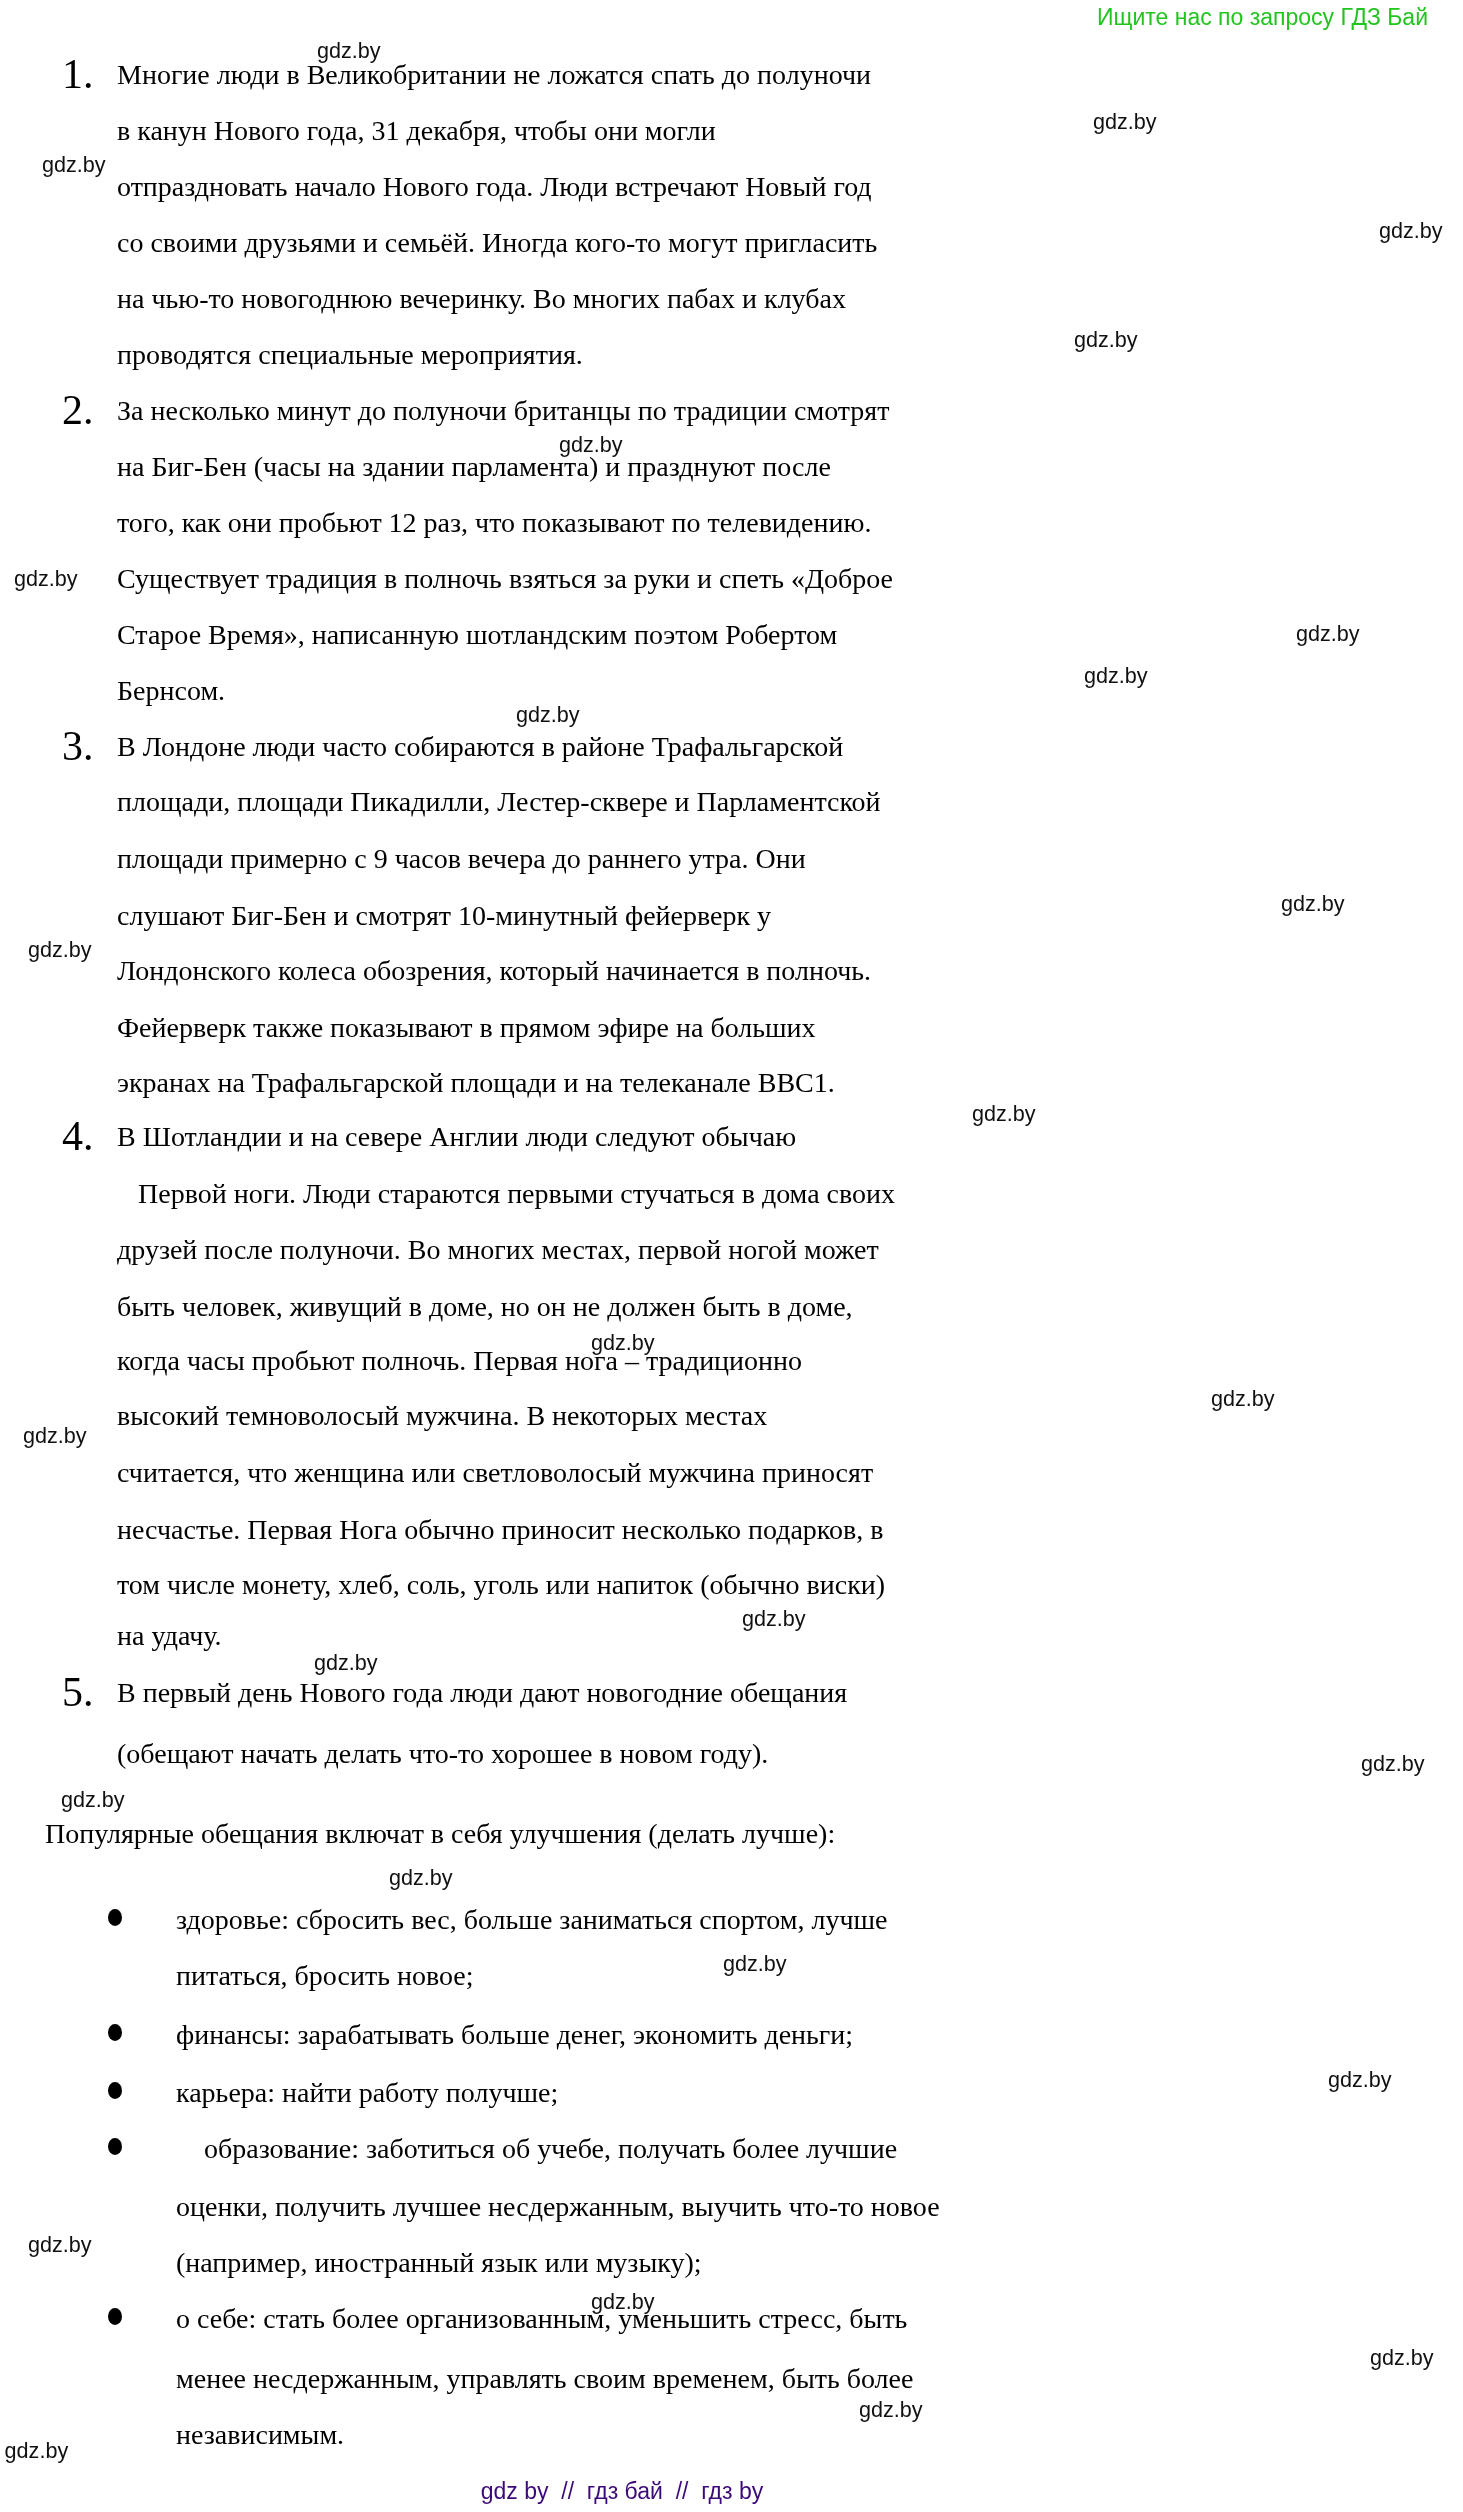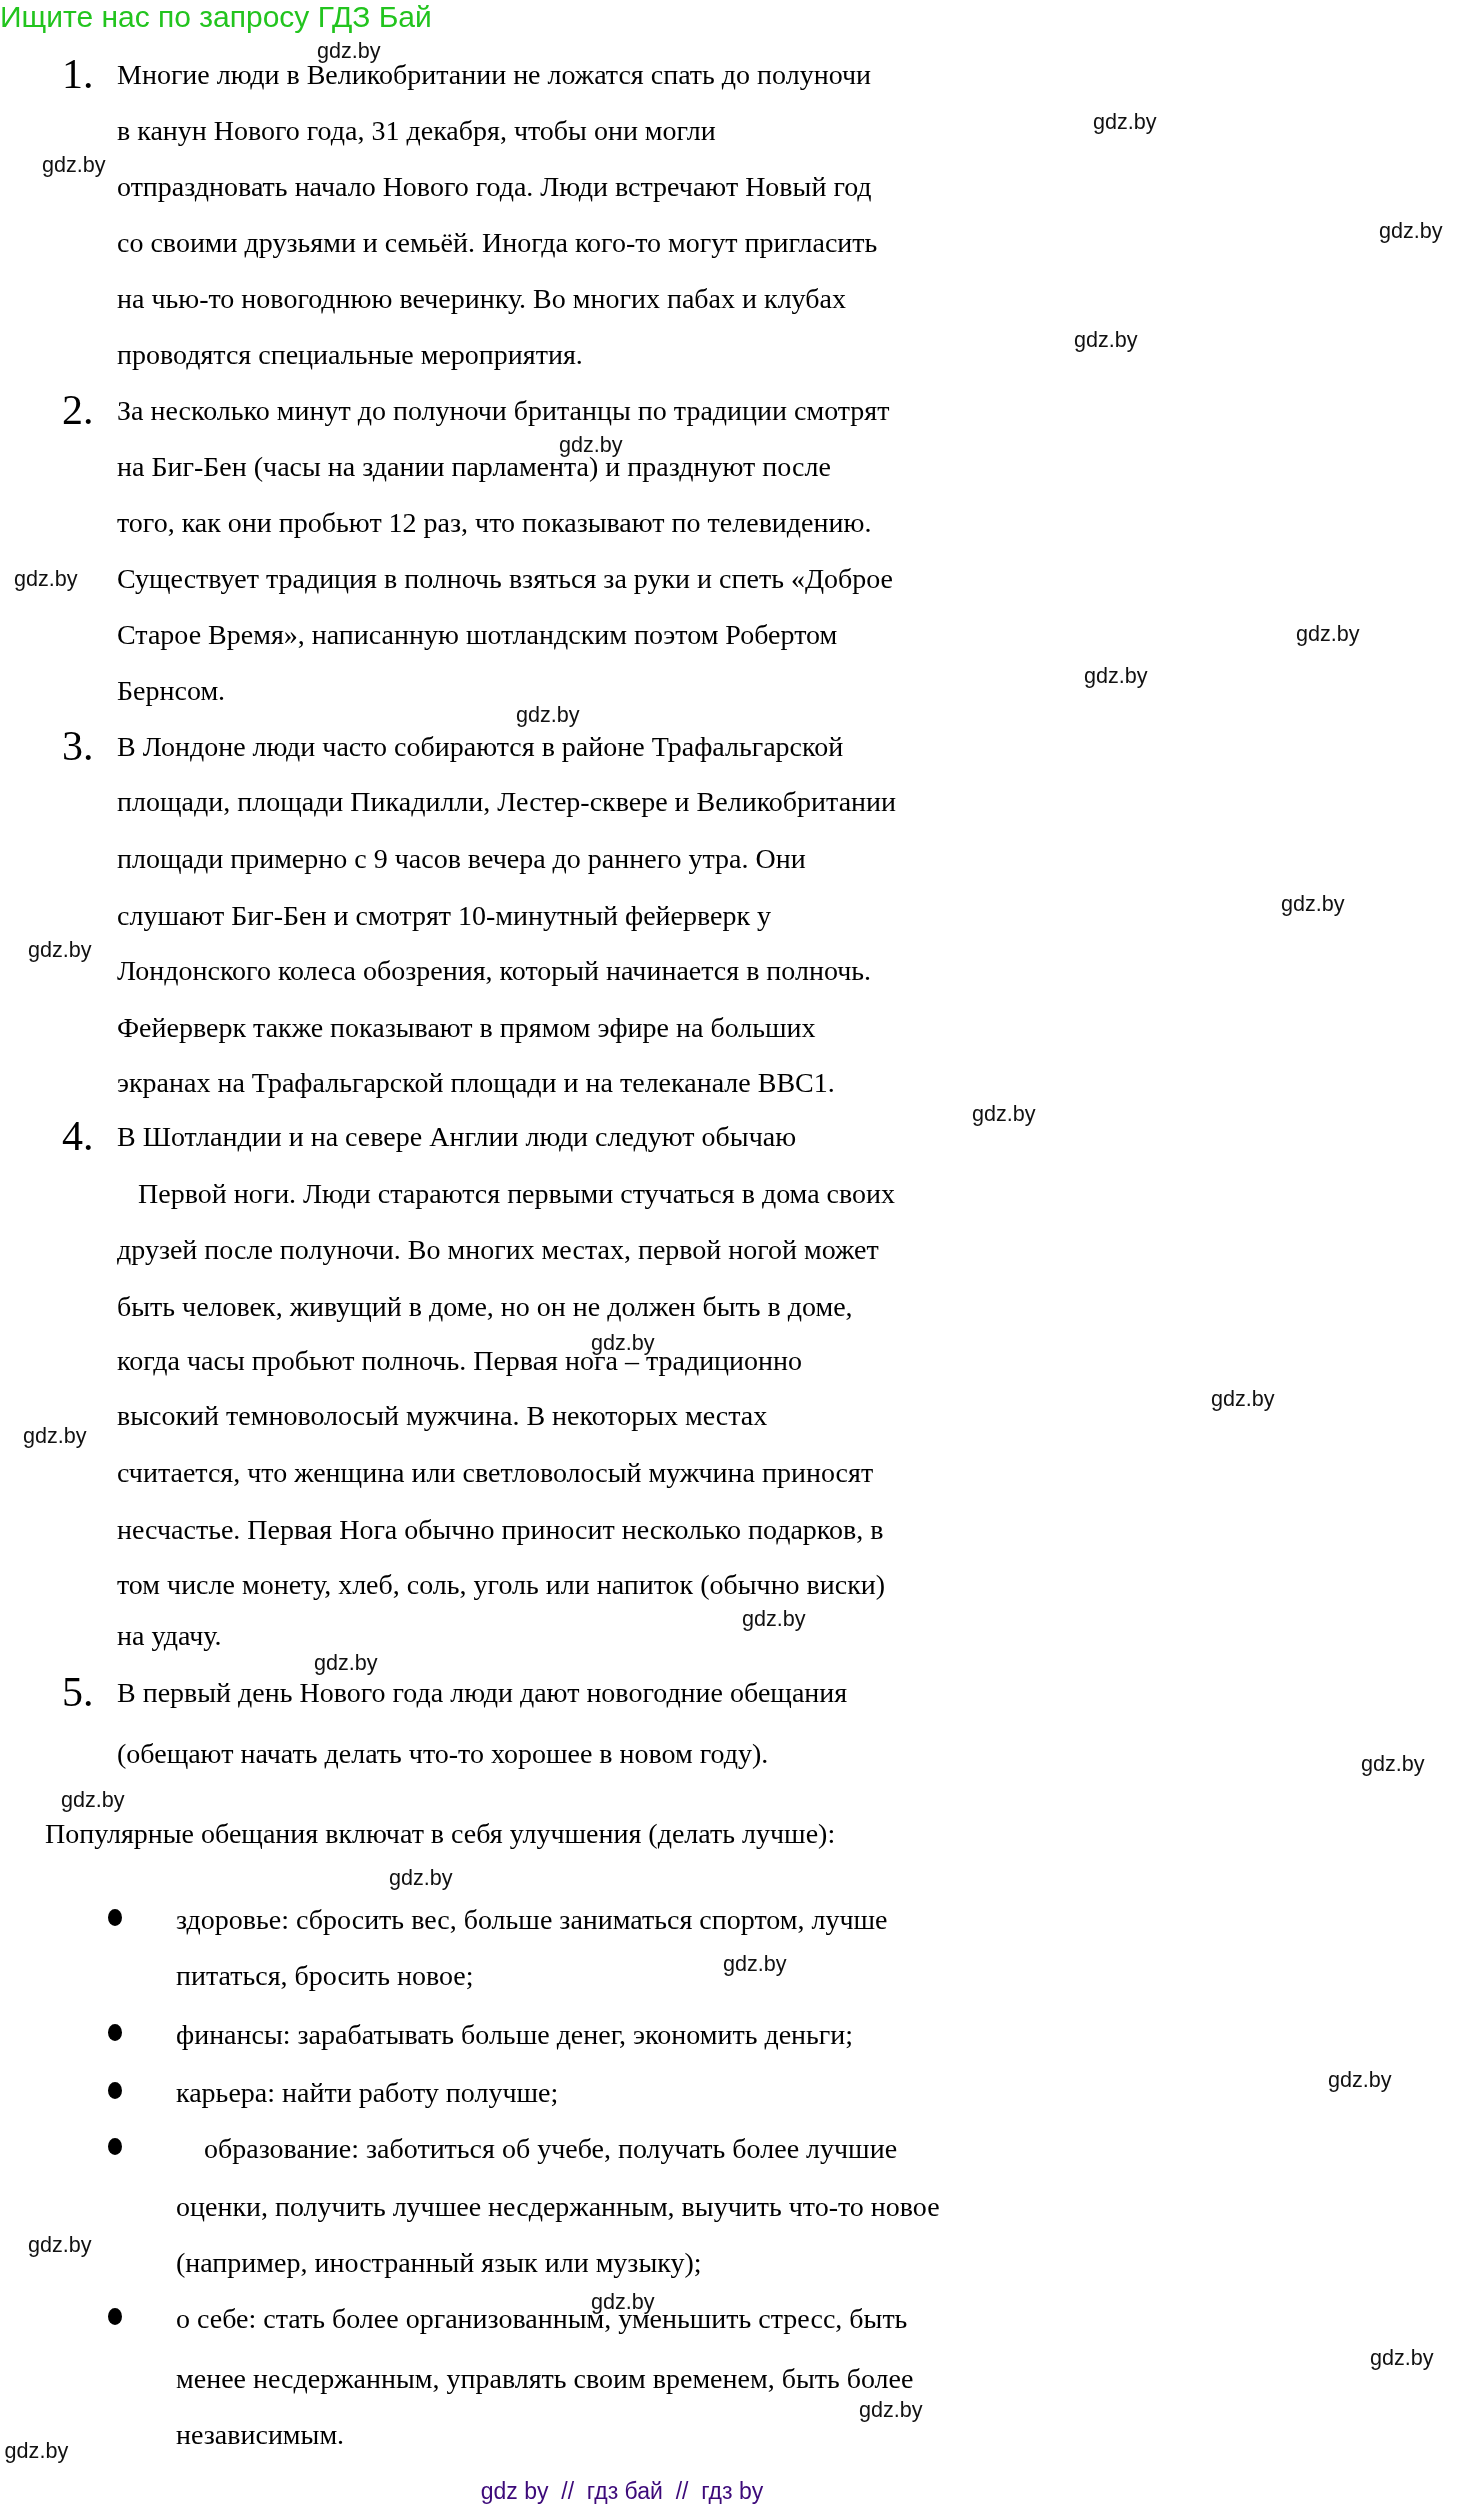--- a/index.html
+++ b/index.html
@@ -1,19 +1,19 @@
 <!DOCTYPE html>
 <html style="font-size:12.4px"><head>
 <meta charset="utf-8">
 <style>
   html, body { margin: 0; padding: 0; background: #ffffff; }
   body { width: 1464px; height: 2512px; position: relative; overflow: hidden; }
   .header {
-    position: absolute; left: 0; top: 3.1px; width: 1428px; text-align: left;
-    font-family: "Liberation Sans", sans-serif; font-size: 30px; color: #22c41e; line-height: 28px;
+    position: absolute; left: 0; top: 3.1px; width: 1428px; text-align: right;
+    font-family: "Liberation Sans", sans-serif; font-size: 23px; color: #22c41e; line-height: 28px;
   }
   .footer {
     position: absolute; left: 0; top: 2477px; width: 1244px; text-align: center;
     font-family: "Liberation Sans", sans-serif; font-size: 23px; color: #3d0a7a; line-height: 28px;
     white-space: pre;
   }
   .line {
     position: absolute; white-space: nowrap;
     font-family: "Liberation Serif", serif; font-size: 28px; color: #000; line-height: 49px;
   }
@@ -44,21 +44,21 @@
     <div class="line" style="left: 117px; top: 330px;">проводятся специальные мероприятия.</div>
     <div class="num" style="left: 62px; top: 386px;">2.</div>
     <div class="line" style="left: 117px; top: 386px;">За несколько минут до полуночи британцы по традиции смотрят</div>
     <div class="line" style="left: 117px; top: 442px;">на Биг-Бен (часы на здании парламента) и празднуют после</div>
     <div class="line" style="left: 117px; top: 498px;">того, как они пробьют 12 раз, что показывают по телевидению.</div>
     <div class="line" style="left: 117px; top: 554px;">Существует традиция в полночь взяться за руки и спеть «Доброе</div>
     <div class="line" style="left: 117px; top: 610px;">Старое Время», написанную шотландским поэтом Робертом</div>
     <div class="line" style="left: 117px; top: 666px;">Бернсом.</div>
     <div class="num" style="left: 62px; top: 722px;">3.</div>
     <div class="line" style="left: 117px; top: 722px;">В Лондоне люди часто собираются в районе Трафальгарской</div>
-    <div class="line" style="left: 117px; top: 777px;">площади, площади Пикадилли, Лестер-сквере и Великобритании</div>
+    <div class="line" style="left: 117px; top: 777px;">площади, площади Пикадилли, Лестер-сквере и Парламентской</div>
     <div class="line" style="left: 117px; top: 834px;">площади примерно с 9 часов вечера до раннего утра. Они</div>
     <div class="line" style="left: 117px; top: 891px;">слушают Биг-Бен и смотрят 10-минутный фейерверк у</div>
     <div class="line" style="left: 117px; top: 946px;">Лондонского колеса обозрения, который начинается в полночь.</div>
     <div class="line" style="left: 117px; top: 1003px;">Фейерверк также показывают в прямом эфире на больших</div>
     <div class="line" style="left: 117px; top: 1058px;">экранах на Трафальгарской площади и на телеканале BBC1.</div>
     <div class="num" style="left: 62px; top: 1112px;">4.</div>
     <div class="line" style="left: 117px; top: 1112px;">В Шотландии и на севере Англии люди следуют обычаю</div>
     <div class="line" style="left: 128px; top: 1169px; margin-left: 10px;">Первой ноги. Люди стараются первыми стучаться в дома своих</div>
     <div class="line" style="left: 117px; top: 1225px;">друзей после полуночи. Во многих местах, первой ногой может</div>
     <div class="line" style="left: 117px; top: 1282px;">быть человек, живущий в доме, но он не должен быть в доме,</div>

